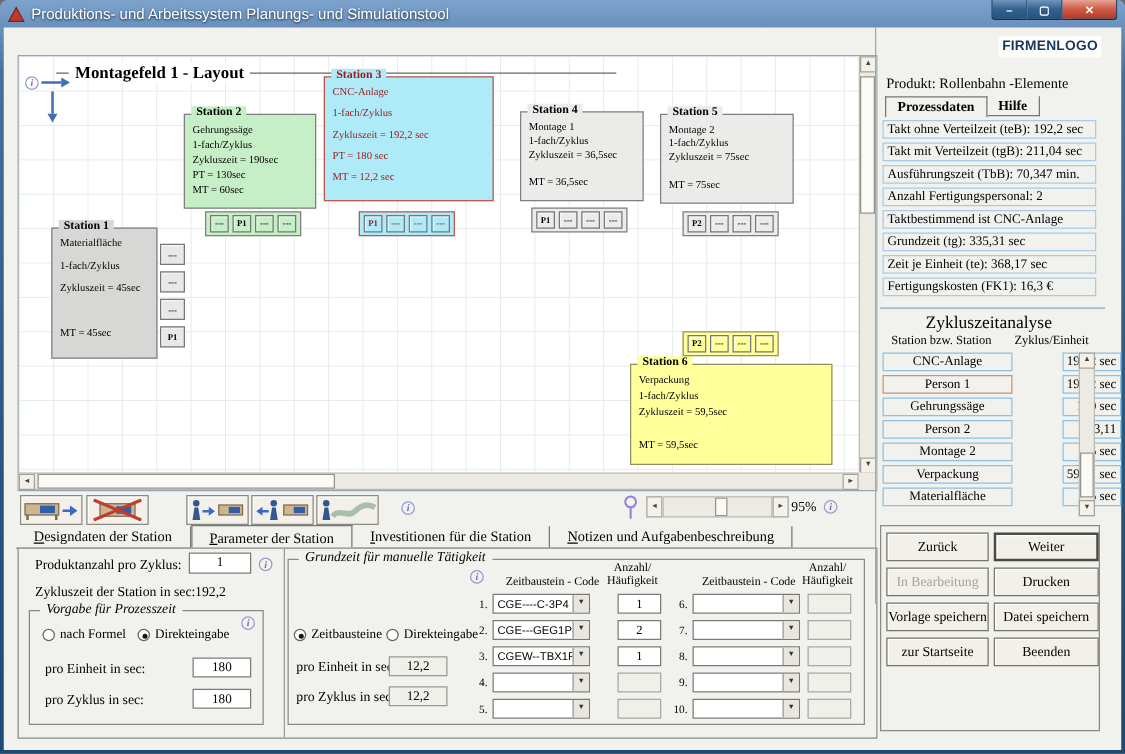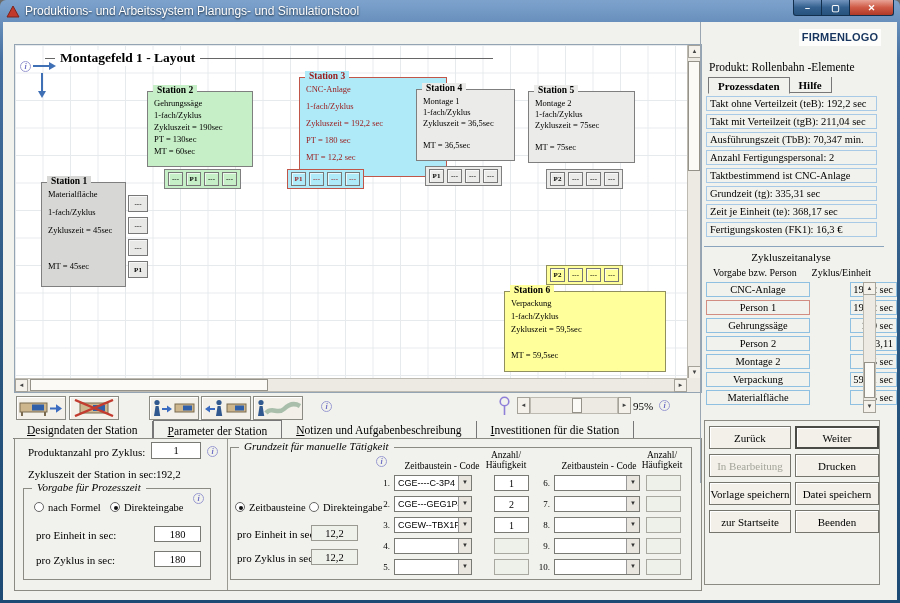--- a/index.html
+++ b/index.html
@@ -71,21 +71,21 @@
   .vsep { position:absolute; left:212px; top:0; height:151px; border-left:1px solid #9a9a92; }
 
   .lbl { position:absolute; font-size:11px; white-space:nowrap; }
   .tin { position:absolute; border:1px solid #7a7a74; background:#fff; font:10.5px "Liberation Serif",serif;
          text-align:center; padding:0; }
   .tin.gray { background:#eef0ea; border-color:#9a9a92; }
 
   .gb { position:absolute; border:1px solid #8b8b84; }
   .gb-legend { position:absolute; top:-8px; left:8px; background:#f1f2ed; padding:0 5px; font-size:11px; white-space:nowrap;font-style:italic; }
 
-  .radio { position:absolute; display:flex; align-items:flex-start; gap:4px; font-size:10.5px; white-space:nowrap; }
+  .radio { position:absolute; display:flex; align-items:flex-end; gap:4px; font-size:10.5px; white-space:nowrap; }
   .rdot { width:10px; height:10px; border-radius:50%; border:1px solid #666; background:#fff; position:relative; flex:none; }
   .rdot.on::after { content:""; position:absolute; left:2.5px; top:2.5px; width:4px; height:4px; border-radius:50%; background:#111; }
 
   .col-head { position:absolute; font-size:9.5px; text-align:center; white-space:nowrap; }
 
   .zb-col { position:absolute; display:flex; flex-direction:column; gap:5px; }
   .zb-row { display:flex; align-items:center; height:16px; }
   .zb-num { width:14px; font-size:9px; text-align:right; margin-right:4px; }
   .dd { position:relative; width:78px; height:16px; background:#fff; border:1px solid #7a7a74;
         font:9px "Liberation Sans",sans-serif; line-height:14px; padding-left:3px; white-space:nowrap; overflow:hidden; }
@@ -104,21 +104,21 @@
   .product { position:absolute; left:8px; top:39px; font-size:11.5px; }
   .rtabs { position:absolute; left:7px; top:54px; display:flex; align-items:flex-end;font-weight:bold; }
   .rtab { padding:2px 9px 1px; font-size:11px; border-right:1px solid #777; border-bottom:1px solid #777; }
   .rtab.active { border:1px solid #777; border-bottom:1px solid #f1f2ed; background:#f1f2ed; position:relative; top:1px; }
 
   .proc-fields { position:absolute; left:5px; top:74px; }
   .proc-field { width:171px; height:15px; border:1px solid #a9cae6; background:#f1f2ed;
                 font-size:10.5px; line-height:13px; padding-left:3px; margin-bottom:3px; white-space:nowrap; }
 
   .an-divider { position:absolute; left:3px; top:224px; width:180px; border-top:1px solid #8ba4bd; }
-  .an-title { position:absolute; left:0; top:229px; width:180px; text-align:center; font-size:11px; }
+  .an-title { position:absolute; left:0; top:229px; width:180px; text-align:center; font-size:14px; }
   .an-head1 { position:absolute; left:12px; top:245px; font-size:10px; }
   .an-head2 { position:absolute; left:110px; top:245px; width:60px; text-align:right; font-size:10px; }
   .an-rows { position:absolute; left:5px; top:260px; }
   .an-row { display:flex; gap:2px; margin-bottom:3px; }
   .an-name { width:104px; height:15px; border:1px solid #8fc0e2; background:#f1f2ed; text-align:center; font-size:10.5px; line-height:13px; }
   .an-name.hl { border-color:#d18d82; }
   .an-val { width:47px; height:15px; border:1px solid #8fc0e2; background:#f1f2ed; text-align:right; padding-right:3px; font-size:10.5px; line-height:13px;margin-left:38px; }
 
   .nav-box { position:absolute; left:3px; top:398px; width:176px; height:165px; border:1px solid #8b8b84; }
   .nav-grid { position:absolute; left:4px; top:5px; display:grid; grid-template-columns:82px 84px; gap:5px 4px; }
@@ -181,21 +181,21 @@
             <div class="st-line" style="height: 12px;">Zykluszeit = 190sec</div>
             <div class="st-line" style="height: 12px;">PT = 130sec</div>
             <div class="st-line" style="height: 12px;">MT = 60sec</div>
           </div>
           <div class="slot-group h" style="left: 149px; top: 124px; background: rgb(199, 239, 199); border-color: rgb(127, 127, 127); color: rgb(0, 0, 0);">
             <div class="slot-btn" style="background: rgb(199, 239, 199);">---</div>
             <div class="slot-btn" style="background: rgb(199, 239, 199);">P1</div>
             <div class="slot-btn" style="background: rgb(199, 239, 199);">---</div>
             <div class="slot-btn" style="background: rgb(199, 239, 199);">---</div>
           </div>
-          <div class="station" style="left: 244px; top: 32px; width: 148px; height: 100px; background: rgb(174, 234, 248); border-color: rgb(192, 86, 74); color: rgb(155, 26, 26); margin-left: 40px;">
+          <div class="station" style="left: 244px; top: 16px; width: 136px; height: 100px; background: rgb(174, 234, 248); border-color: rgb(192, 86, 74); color: rgb(155, 26, 26);">
             <div class="st-name" style="background: rgb(174, 234, 248);">Station 3</div>
             <div class="st-line" style="height: 17px;">CNC-Anlage</div>
             <div class="st-line" style="height: 17px;">1-fach/Zyklus</div>
             <div class="st-line" style="height: 17px;">Zykluszeit = 192,2 sec</div>
             <div class="st-line" style="height: 17px;">PT = 180 sec</div>
             <div class="st-line" style="height: 17px;">MT = 12,2 sec</div>
           </div>
           <div class="slot-group h" style="left: 272px; top: 124px; background: rgb(174, 234, 248); border-color: rgb(192, 86, 74); color: rgb(155, 26, 26);">
             <div class="slot-btn" style="background: rgb(174, 234, 248);">P1</div>
             <div class="slot-btn" style="background: rgb(174, 234, 248);">---</div>
@@ -308,22 +308,22 @@
     <div class="sb-btn" style="left:514px;top:375px;width:13px;height:17px;line-height:15px;">◄</div>
     <div class="sb-track" style="left:527px;top:375px;width:88px;height:17px;"></div>
     <div class="sb-thumb" style="left:569px;top:376px;width:10px;height:15px;"></div>
     <div class="sb-btn" style="left:615px;top:375px;width:13px;height:17px;line-height:15px;">►</div>
     <div class="zoom-label" style="left:630px;top:378px;position:absolute;">95%</div>
     <span class="info" style="position:absolute;left:656px;top:378px;"></span>
 
     <div class="tabs" id="station-tabs">
         <div class="tab">Designdaten der Station</div>
         <div class="tab active">Parameter der Station</div>
+        <div class="tab">Investitionen für die Station</div>
         <div class="tab">Notizen und Aufgabenbeschreibung</div>
-        <div class="tab">Investitionen für die Station</div>
       </div>
 
     <div class="bottom-box">
       <div class="vsep"></div>
     </div>
 
     <div class="lbl" style="left:25px;top:424px;">Produktanzahl pro Zyklus:</div>
     <input class="tin" style="left: 148px; top: 420px; width: 50px; height: 17px;" value="1">
     <span class="info" style="position:absolute;left:204px;top:424px;"></span>
     <div class="lbl" style="left:25px;top:446px;">Zykluszeit der Station in sec:</div>
@@ -464,21 +464,21 @@
           <div class="proc-field">Takt mit Verteilzeit (tgB): 211,04 sec</div>
           <div class="proc-field">Ausführungszeit (TbB): 70,347 min.</div>
           <div class="proc-field">Anzahl Fertigungspersonal: 2</div>
           <div class="proc-field">Taktbestimmend ist CNC-Anlage</div>
           <div class="proc-field">Grundzeit (tg): 335,31 sec</div>
           <div class="proc-field">Zeit je Einheit (te): 368,17 sec</div>
           <div class="proc-field">Fertigungskosten (FK1): 16,3 €</div>
         </div>
       <div class="an-divider"></div>
       <div class="an-title">Zykluszeitanalyse</div>
-      <div class="an-head1">Vorgabe bzw. Person</div>
+      <div class="an-head1">Station bzw. Station</div>
       <div class="an-head2">Zyklus/Einheit</div>
       <div class="an-rows" id="an-rows">
           <div class="an-row">
             <div class="an-name">CNC-Anlage</div>
             <div class="an-val">192,2 sec</div>
           </div>
           <div class="an-row">
             <div class="an-name hl">Person 1</div>
             <div class="an-val">192,2 sec</div>
           </div>

